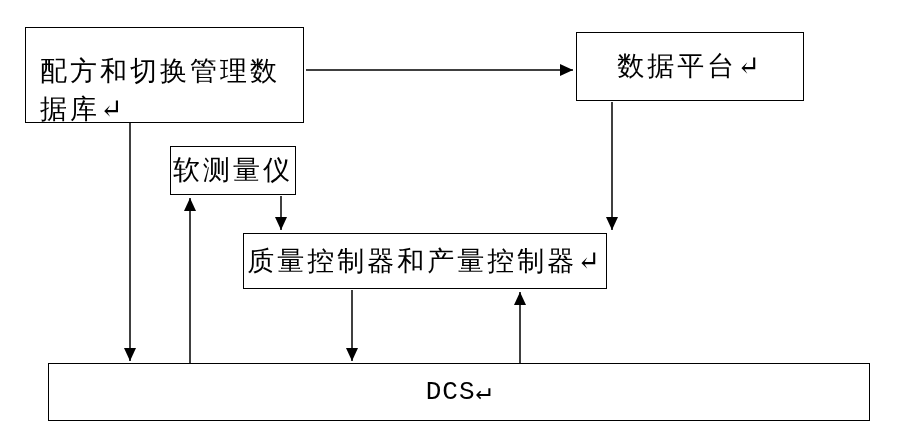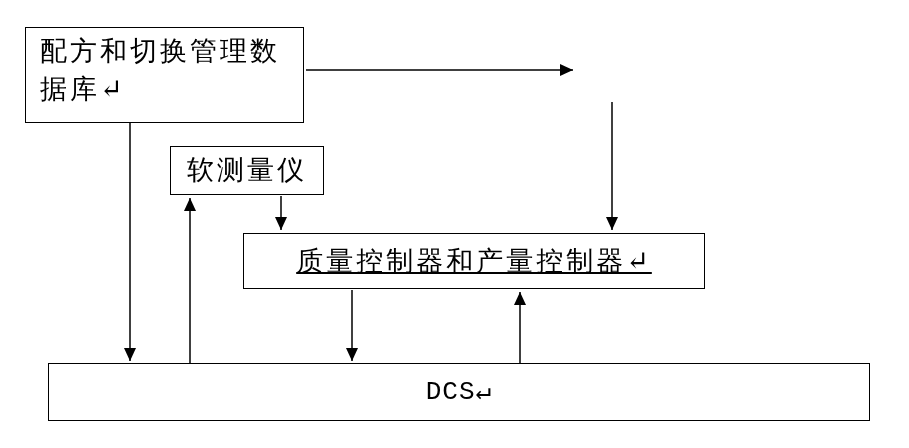--- a/index.html
+++ b/index.html
@@ -25,27 +25,27 @@
     letter-spacing: 3px;
     line-height: 1.42;
   }
   .node.centered {
     display: flex;
     align-items: center;
     justify-content: center;
     text-align: center;
   }
   .node.top-left-text {
-    padding: 4px 14px;
+    padding: 24px 14px;
     text-align: left;
   }
   #node-recipe-db   { left: 25px;  top: 27px;  width: 279px; height: 96px; }
   #node-data-platform { left: 576px; top: 32px;  width: 228px; height: 69px; }
-  #node-soft-sensor { left: 170px; top: 146px; width: 154px; height: 49px; }
-  #node-controllers { left: 243px; top: 233px; width: 462px; height: 56px; text-decoration: underline; }
+  #node-soft-sensor { left: 170px; top: 146px; width: 126px; height: 49px; }
+  #node-controllers { left: 243px; top: 233px; width: 364px; height: 56px; }
   #node-dcs         { left: 48px;  top: 363px; width: 822px; height: 58px; font-size: 26px; letter-spacing: 1px; font-family: Liberation Mono, monospace; }
   .connectors {
     position: absolute;
     left: 0;
     top: 0;
     width: 909px;
     height: 448px;
     pointer-events: none;
   }
 </style>
@@ -73,20 +73,23 @@
 
     <line x1="352" y1="290" x2="352" y2="361" stroke="#000000" stroke-width="1.5" marker-end="url(#arrowhead)"></line>
 
     <line x1="520" y1="363" x2="520" y2="292" stroke="#000000" stroke-width="1.5" marker-end="url(#arrowhead)"></line>
   </svg>
 
   <div class="node top-left-text" id="node-recipe-db">
     <span>配方和切换管理数据库↵</span>
   </div>
 
+  <div class="node centered" id="node-data-platform">
+    <span>数据平台↵</span>
+  </div>
 
   <div class="node centered" id="node-soft-sensor">
     <span>软测量仪</span>
   </div>
 
   <div class="node centered" id="node-controllers">
     <span>质量控制器和产量控制器↵</span>
   </div>
 
   <div class="node centered" id="node-dcs">

